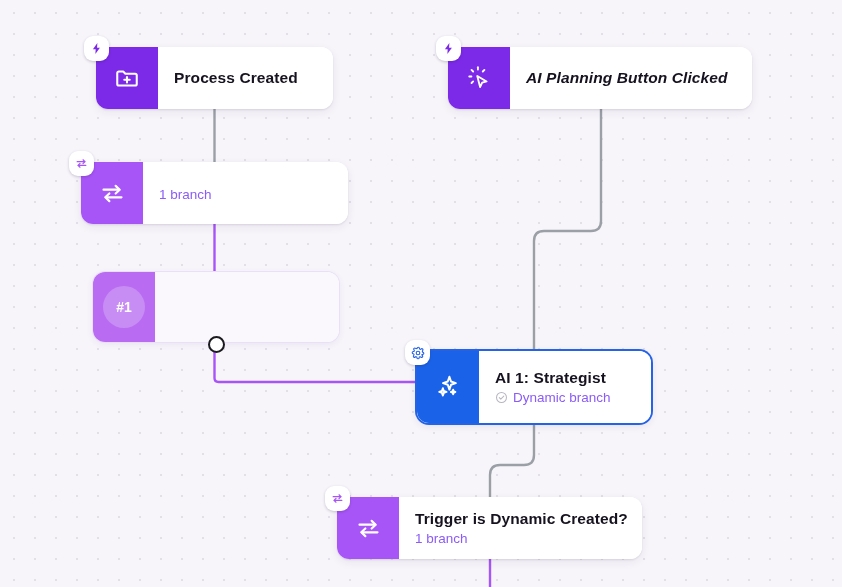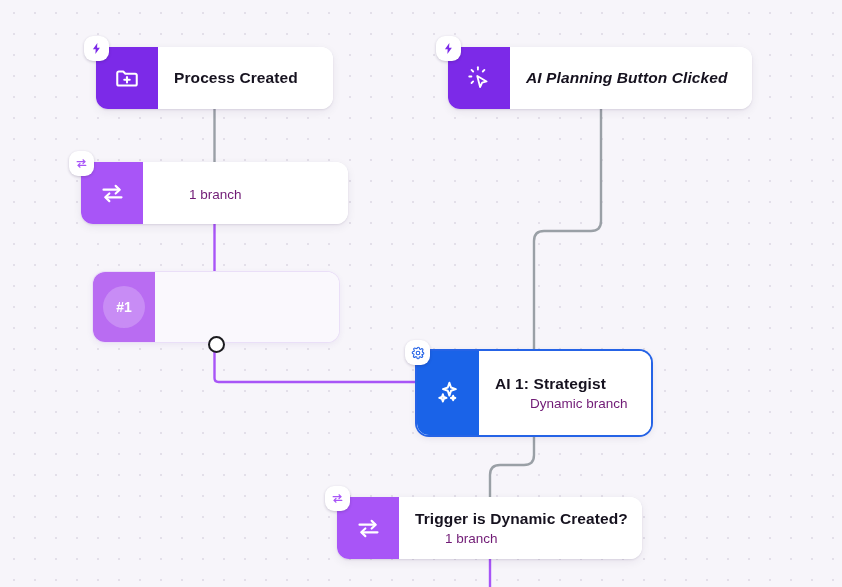--- a/index.html
+++ b/index.html
@@ -89,28 +89,27 @@
   }
   .title {
     color: #16121f;
     font-size: 15.5px;
     font-weight: 700;
     letter-spacing: .1px;
     white-space: nowrap;
   }
   .sub {
     margin-top: 3px;
-    color: #701a75;
+    color: #8b5cf6;
     font-size: 13.5px;
     font-weight: 400;
     white-space: nowrap;
     display: flex;
     align-items: center;
     gap: 5px;
-    margin-left: 30px;
   }
 
   
   .badge {
     position: absolute;
     left: -12px;
     top: -11px;
     width: 25px;
     height: 25px;
     border-radius: 9px;
@@ -237,21 +236,21 @@
 
   <div class="node lite" style="left:93px; top:272px; width:246px; height:70px;">
     <div class="body">
       <div class="iconpane lilac" style="width:62px;">
         <div class="numchip">#1</div>
       </div>
     </div>
   </div>
   <div class="endpoint" style="left:208px; top:336px;"></div>
 
-  <div class="node sel" style="left:417px; top:351px; width:234px; height:84px;">
+  <div class="node sel" style="left:417px; top:351px; width:234px; height:72px;">
     <div class="body">
       <div class="iconpane blue" style="width:62px;">
         <svg width="28" height="28" viewBox="0 0 24 24" fill="none" stroke="#ffffff" stroke-width="1.7" stroke-linejoin="round">
           <path d="M13.2 3.2 14.6 7.3 18.7 8.7 14.6 10.1 13.2 14.2 11.8 10.1 7.7 8.7 11.8 7.3z"></path>
           <path d="M7.6 13.1 8.4 15.4 10.7 16.2 8.4 17 7.6 19.3 6.8 17 4.5 16.2 6.8 15.4z"></path>
           <path d="M16.4 14.4l.5 1.4 1.4.5-1.4.5-.5 1.4-.5-1.4-1.4-.5 1.4-.5z"></path>
         </svg>
       </div>
       <div class="labels">
         <div class="title">AI 1: Strategist</div>

